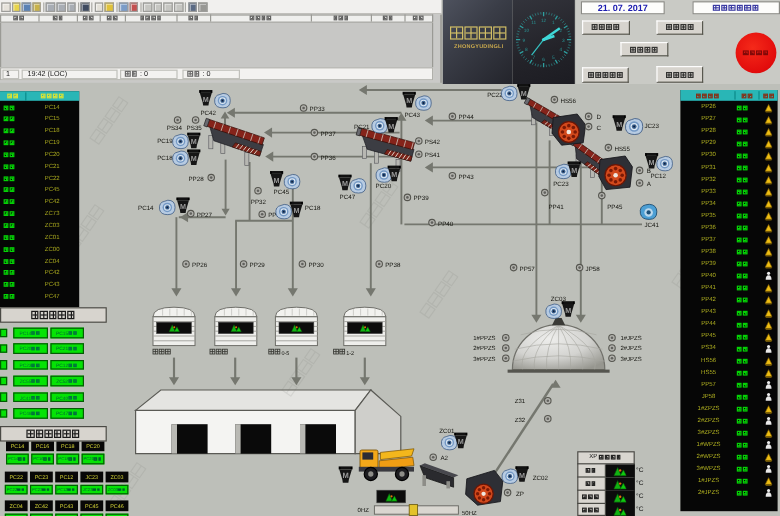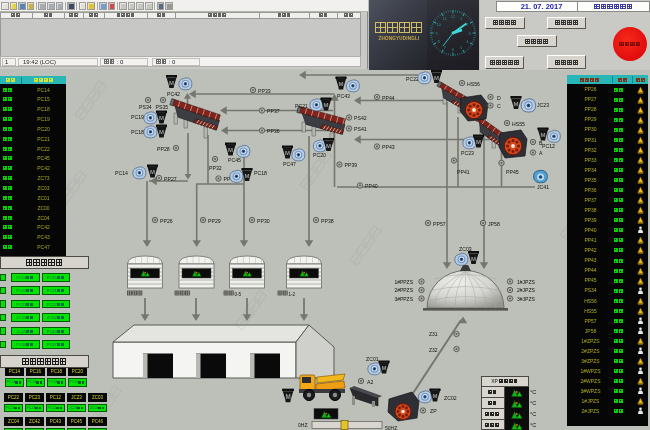--- a/index.html
+++ b/index.html
@@ -746,21 +746,21 @@
     <text x="9.5" y="28.6" font-size="4" fill="#2a9595" text-anchor="middle" font-family="Liberation Sans">9</text>
     <text x="11.7" y="20.4" font-size="4" fill="#2a9595" text-anchor="middle" font-family="Liberation Sans">10</text>
     <text x="17.7" y="14.3" font-size="4" fill="#2a9595" text-anchor="middle" font-family="Liberation Sans">11</text>
     <text x="26.0" y="12.1" font-size="4" fill="#2a9595" text-anchor="middle" font-family="Liberation Sans">12</text>
     <line x1="26" y1="27" x2="39.5" y2="17.5" stroke="#3fd9d9" stroke-width="2"></line>
     <line x1="26" y1="27" x2="35" y2="24" stroke="#3fd9d9" stroke-width="2.4"></line>
     <line x1="26" y1="27" x2="16" y2="40" stroke="#35c2c2" stroke-width="1"></line>
     <circle cx="26" cy="27" r="1.4" fill="#3fd9d9"></circle>
   </svg>
 <div class="abs" style="left:480px;top:0px;width:170px;height:70px;background:#c9cac5;"></div>
-<div class="abs" style="left:484px;top:1px;width:91px;height:10.5px;background:#fdfdfb;border:1px solid #8a8a85;display:flex;align-items:center;justify-content:center;color:#1c1cb0;font-weight:bold;font-size:7.5px;margin-left:12px;">21. 07. 2017</div>
+<div class="abs" style="left:484px;top:1px;width:70px;height:10.5px;background:#fdfdfb;border:1px solid #8a8a85;display:flex;align-items:center;justify-content:center;color:#1c1cb0;font-weight:bold;font-size:7.5px;">21. 07. 2017</div>
 <div class="abs" style="left:577px;top:1px;width:73px;height:10.5px;background:#fdfdfb;border:1px solid #8a8a85;display:flex;align-items:center;justify-content:center;font-style:italic;">
     <i class="cj" style="width:5.5px;height:5.5px;opacity:0.9;color:#27279a;margin-right:1px"></i>
     <i class="cj" style="width:5.5px;height:5.5px;opacity:0.9;color:#27279a;margin-right:1px"></i>
     <i class="cj" style="width:5.5px;height:5.5px;opacity:0.9;color:#27279a;margin-right:1px"></i>
     <i class="cj" style="width:5.5px;height:5.5px;opacity:0.9;color:#27279a;margin-right:1px"></i>
     <i class="cj" style="width:5.5px;height:5.5px;opacity:0.9;color:#27279a;margin-right:1px"></i>
     <i class="cj" style="width:5.5px;height:5.5px;opacity:0.9;color:#27279a;margin-right:1px"></i>
   </div>
 <div class="abs btn" style="left:485px;top:17px;width:40px;height:11.5px">
     <i class="cj" style="width:5px;height:5px;opacity:0.82;color:#111;margin-right:1px"></i>

